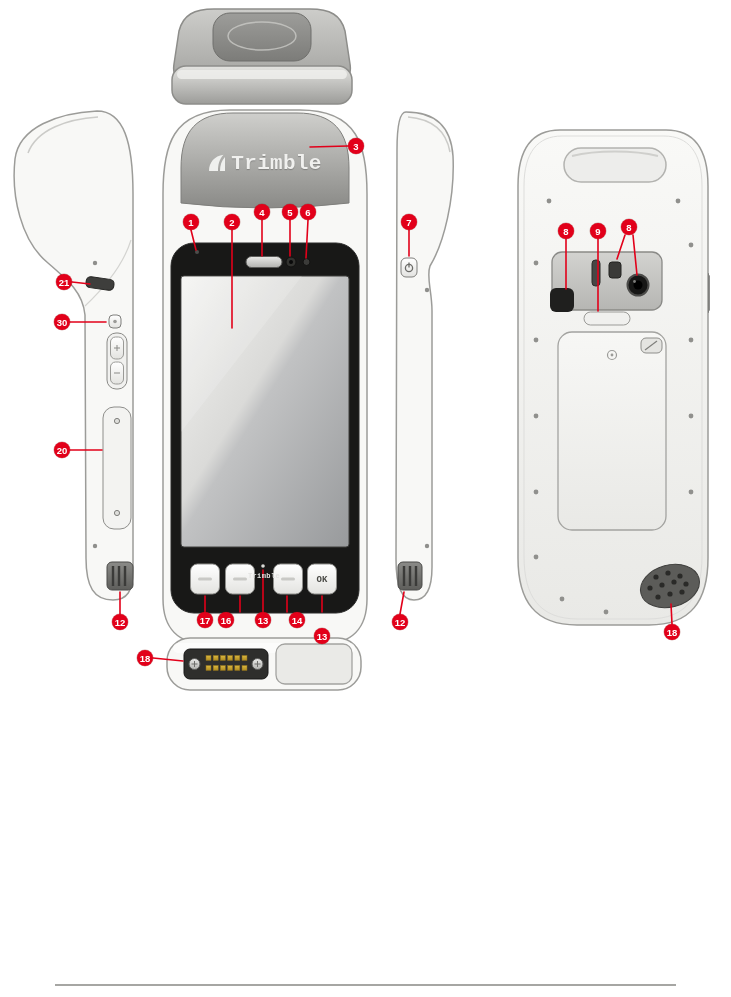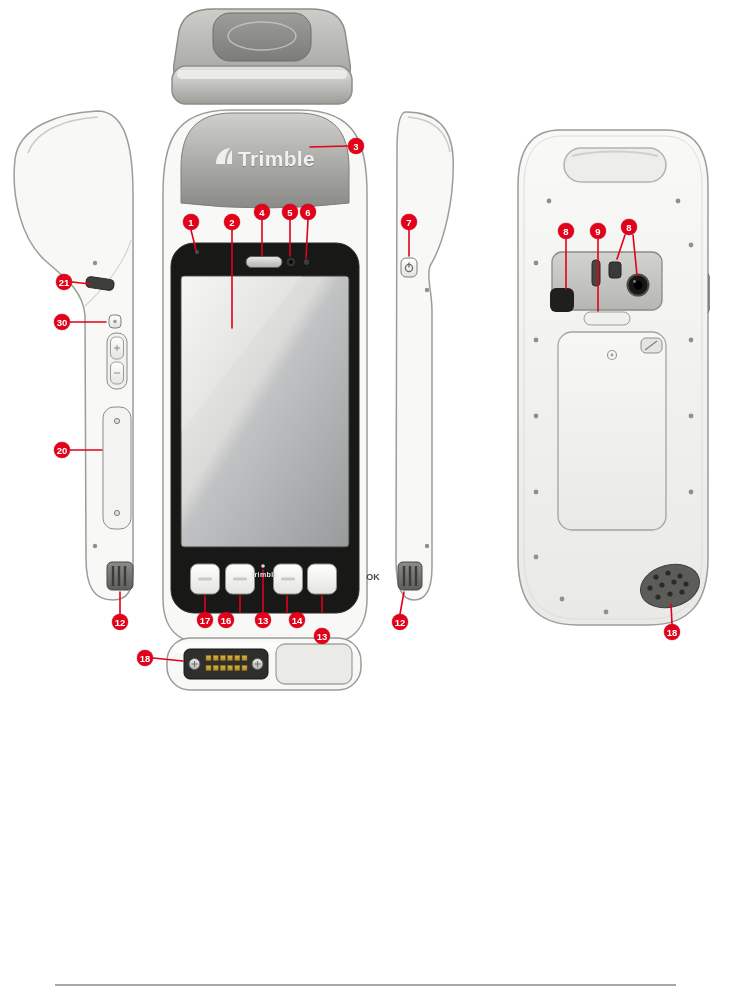--- a/index.html
+++ b/index.html
@@ -5,27 +5,27 @@
   html,body{margin:0;padding:0;background:#ffffff;}
   .stage{position:relative;width:731px;height:997px;background:#ffffff;overflow:hidden;
          font-family:"Liberation Sans",sans-serif;}
   .artwork{position:absolute;left:0;top:0;}
   .badge{position:absolute;width:16px;height:16px;border-radius:50%;
          background:var(--callout-red,#e2001a);color:#ffffff;
          font:bold 9.5px "Liberation Sans",sans-serif;
          display:flex;align-items:center;justify-content:center;z-index:6;
          box-shadow:0 0 0 .5px rgba(120,0,0,.35);}
   .leader{stroke:var(--callout-red,#e2001a);stroke-width:1.6;stroke-linecap:round;}
-  .overlay{position:absolute;z-index:4;display:flex;align-items:flex-start;justify-content:center;}
+  .overlay{position:absolute;z-index:4;display:flex;align-items:center;justify-content:center;font-family:Liberation Mono, monospace;}
   .logo-wrap{left:185px;top:147px;width:160px;height:32px;gap:5px;}
   .logo-text{font-size:21px;font-weight:600;letter-spacing:.3px;color:#f0f0ee;
              text-shadow:0 1px 1px rgba(60,60,60,.35);}
   .mini-brand{left:243px;top:571px;width:42px;height:10px;font-size:7px;font-weight:600;
               letter-spacing:.4px;color:#e4e4e2;}
-  .ok-label{left:307px;top:572px;width:52px;height:15px;font-size:9px;font-weight:bold;color:#4b4b47;margin-left:40px;}
+  .ok-label{left:307px;top:572px;width:30px;height:15px;font-size:9px;font-weight:bold;color:#4b4b47;}
   .page-rule{position:absolute;left:55px;top:984px;width:621px;height:2px;background:#a6a6a3;}
 </style>
 </head>
 <body>
 
 <div class="stage">
 
 <svg class="artwork" width="731" height="997" viewBox="0 0 731 997">
   <defs>
     <linearGradient id="gCap" x1="0" y1="0" x2="0" y2="1">

